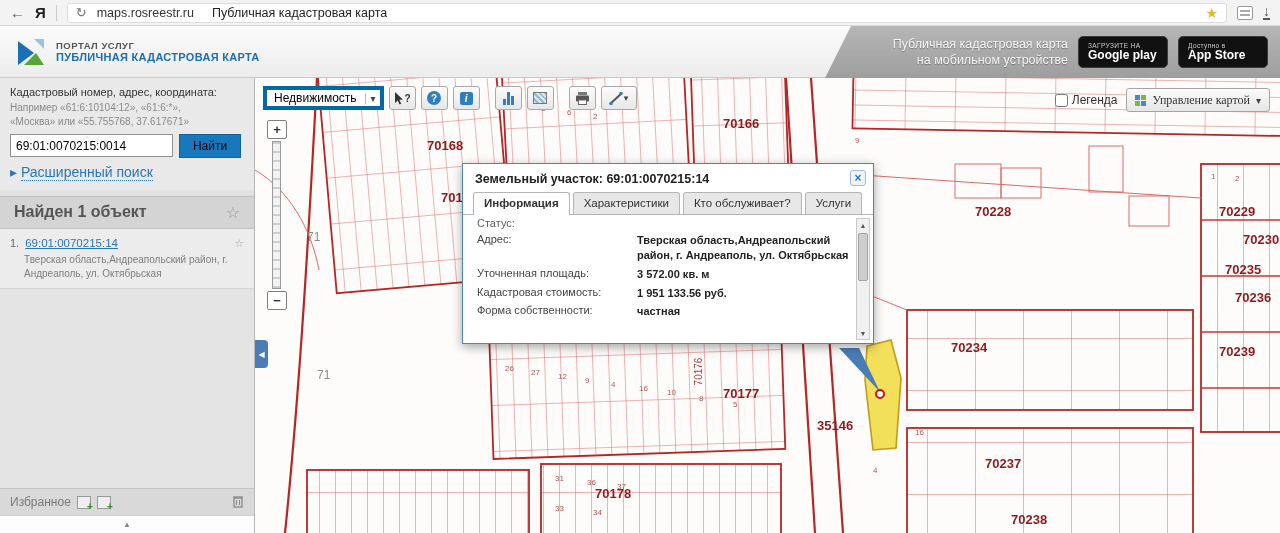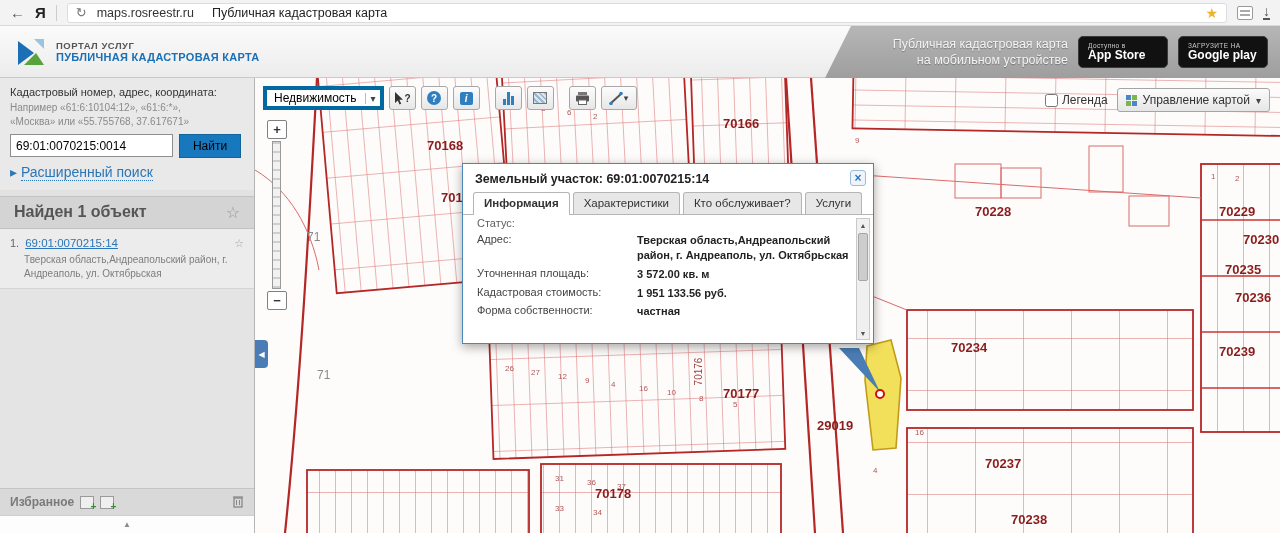--- a/index.html
+++ b/index.html
@@ -55,21 +55,21 @@
     padding:6px 14px; font-weight:bold; color:#555; font-size:16px; display:flex; }
   .results-header .star-o { margin-left:auto; color:#999; font-weight:normal; cursor:pointer; }
   .result-item { background:#ececec; padding:8px 10px; border-bottom:1px solid #d5d5d5; }
   .result-line { display:flex; gap:6px; }
   .result-idx { color:#666; font-size:11px; }
   .result-link { color:#2a76b8; text-decoration:underline; font-size:11.5px; cursor:pointer; }
   .result-line .star-o { margin-left:auto; color:#aaa; cursor:pointer; }
   .result-desc { color:#7d7d7d; font-size:10px; line-height:1.35; margin-top:3px; padding-left:14px; }
   .side-spacer { flex:1; background:#e4e4e4; }
   .fav-row { background:#d9d9d9; border-top:1px solid #c4c4c4; padding:5px 10px; display:flex; align-items:center; gap:6px; }
-  .fav-label { color:#7a7a7a; font-weight:bold; font-size:12px; }
+  .fav-label { color:#7a7a7a; font-weight:normal; font-size:12px; }
   .mini-ic { width:14px; height:13px; background:#efefef; border:1px solid #9a9a9a; position:relative; cursor:pointer; font-size:0; }
   .mini-ic .plus { position:absolute; right:-3px; bottom:-4px; color:#2f8f2f; font-size:10px; font-weight:bold; }
   .trash { margin-left:auto; cursor:pointer; }
   .side-bottom { background:#fdfdfd; border-top:1px solid #cfcfcf; height:18px; display:flex; align-items:center; justify-content:center; color:#8a8a8a; font-size:8px; }
 
   
   .map-area { position:relative; width:1025px; height:455px; background:#fdfcfb; overflow:hidden; }
   .map-svg { position:absolute; inset:0; width:100%; height:100%; }
   .pat { stroke:#da6a6a; stroke-width:1; fill:none; }
   .blk { stroke:#b52626; stroke-width:1.8; }
@@ -99,21 +99,21 @@
   .bars i { width:3px; background:#2f7fc0; display:block; }
   .bars i:nth-child(1){height:6px;} .bars i:nth-child(2){height:13px;} .bars i:nth-child(3){height:9px;}
   .hatch { width:14px; height:12px; border:1px solid #777;
     background:repeating-linear-gradient(45deg,#d8e6f2 0 2px,#9db8cc 2px 4px); }
   .ptr-q { font-size:10px; font-weight:bold; color:#333; }
 
   .map-toolbar-right { position:absolute; top:10px; right:10px; display:flex; align-items:center; gap:9px; z-index:6; }
   .legend-wrap { display:flex; align-items:center; gap:4px; font-size:12px; color:#333; }
   .legend-wrap input { width:13px; height:13px; cursor:pointer; }
   .manage-btn { height:24px; display:flex; align-items:center; gap:6px; padding:8px 8px;
-    background:linear-gradient(180deg,#fbfbfb,#e6e6e6); border:1px solid #a5a5a5; border-radius:3px; font-size:12px; color:#333; cursor:pointer; }
+    background:linear-gradient(180deg,#fbfbfb,#e6e6e6); border:1px solid #a5a5a5; border-radius:3px; font-size:12px; color:#333; cursor:pointer;font-family:Liberation Serif, serif; }
   .grid-ic { display:grid; grid-template-columns:5px 5px; grid-template-rows:5px 5px; gap:1px; }
   .grid-ic i { display:block; }
   .grid-ic i:nth-child(1){background:#4a86c8;} .grid-ic i:nth-child(2){background:#7ab648;}
   .grid-ic i:nth-child(3){background:#7ab648;} .grid-ic i:nth-child(4){background:#4a86c8;}
   .manage-btn .caret { font-size:10px; color:#444; }
 
   
   .zoom { position:absolute; left:12px; top:42px; z-index:5; width:22px; }
   .zoom-btn { width:20px; height:19px; background:#fff; border:1px solid #808080; border-radius:2px;
     font-size:13px; font-weight:bold; color:#333; display:flex; align-items:center; justify-content:center; cursor:pointer; }
@@ -173,26 +173,26 @@
         <div class="l1">ПОРТАЛ УСЛУГ</div>
         <div class="l2">ПУБЛИЧНАЯ КАДАСТРОВАЯ КАРТА</div>
       </div>
     </div>
     <div class="promo">
       <div class="promo-text">
         <div>Публичная кадастровая карта</div>
         <div>на мобильном устройстве</div>
       </div>
       <div class="badge">
+        <span class="cap">ЗАГРУЗИТЕ НА</span>
+        <span class="nm">Google play</span>
+      </div>
+      <div class="badge">
         <span class="cap">Доступно в</span>
         <span class="nm">App Store</span>
-      </div>
-      <div class="badge">
-        <span class="cap">ЗАГРУЗИТЕ НА</span>
-        <span class="nm">Google play</span>
       </div>
     </div>
   </div>
 
   <div class="content">
 
     <aside class="sidebar">
       <div class="search-panel">
         <div class="search-label">Кадастровый номер, адрес, координата:</div>
         <div class="search-hint">
@@ -310,21 +310,21 @@
           <span class="q-label" style="left: 468px; top: 38px;">70166</span>
           <span class="q-label" style="left: 172px; top: 60px;">70168</span>
           <span class="q-label" style="left: 186px; top: 112px;">70169</span>
           <span class="q-label" style="left: 720px; top: 126px;">70228</span>
           <span class="q-label" style="left: 964px; top: 126px;">70229</span>
           <span class="q-label" style="left: 988px; top: 154px;">70230</span>
           <span class="q-label" style="left: 970px; top: 184px;">70235</span>
           <span class="q-label" style="left: 980px; top: 212px;">70236</span>
           <span class="q-label" style="left: 964px; top: 266px;">70239</span>
           <span class="q-label" style="left: 696px; top: 262px;">70234</span>
-          <span class="q-label" style="left: 562px; top: 340px;">29019</span>
+          <span class="q-label" style="left: 562px; top: 340px;">35146</span>
           <span class="q-label" style="left: 730px; top: 378px;">70237</span>
           <span class="q-label" style="left: 756px; top: 434px;">70238</span>
           <span class="q-label" style="left: 340px; top: 408px;">70178</span>
           <span class="q-label" style="left: 468px; top: 308px;">70177</span>
           <span class="q-label vert" style="left: 430px; top: 288px;">70176</span>
           <span class="q-label gray" style="left: 52px; top: 152px;">71</span>
           <span class="q-label gray" style="left: 62px; top: 290px;">71</span>
           <span class="p-num" style="left: 250px; top: 286px;">26</span>
           <span class="p-num" style="left: 276px; top: 290px;">27</span>
           <span class="p-num" style="left: 303px; top: 294px;">12</span>

